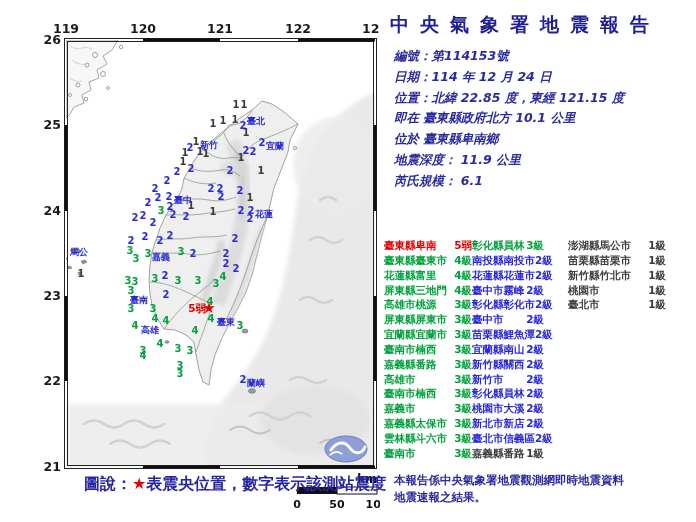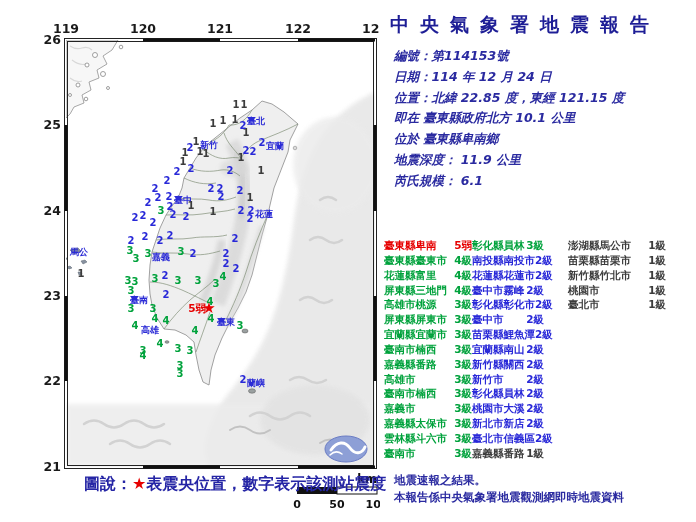--- a/index.html
+++ b/index.html
@@ -448,16 +448,16 @@
           <span class="iname">桃園市</span>
           <span class="ival">1級</span>
         </div>
         <div class="irow k">
           <span class="iname">臺北市</span>
           <span class="ival">1級</span>
         </div>
       </div>
     </div>
   <div class="footer">
+    <div>本報告係中央氣象署地震觀測網即時地震資料</div>
     <div>地震速報之結果。</div>
-    <div>本報告係中央氣象署地震觀測網即時地震資料</div>
   </div>
 </div>
 
 </body></html>

